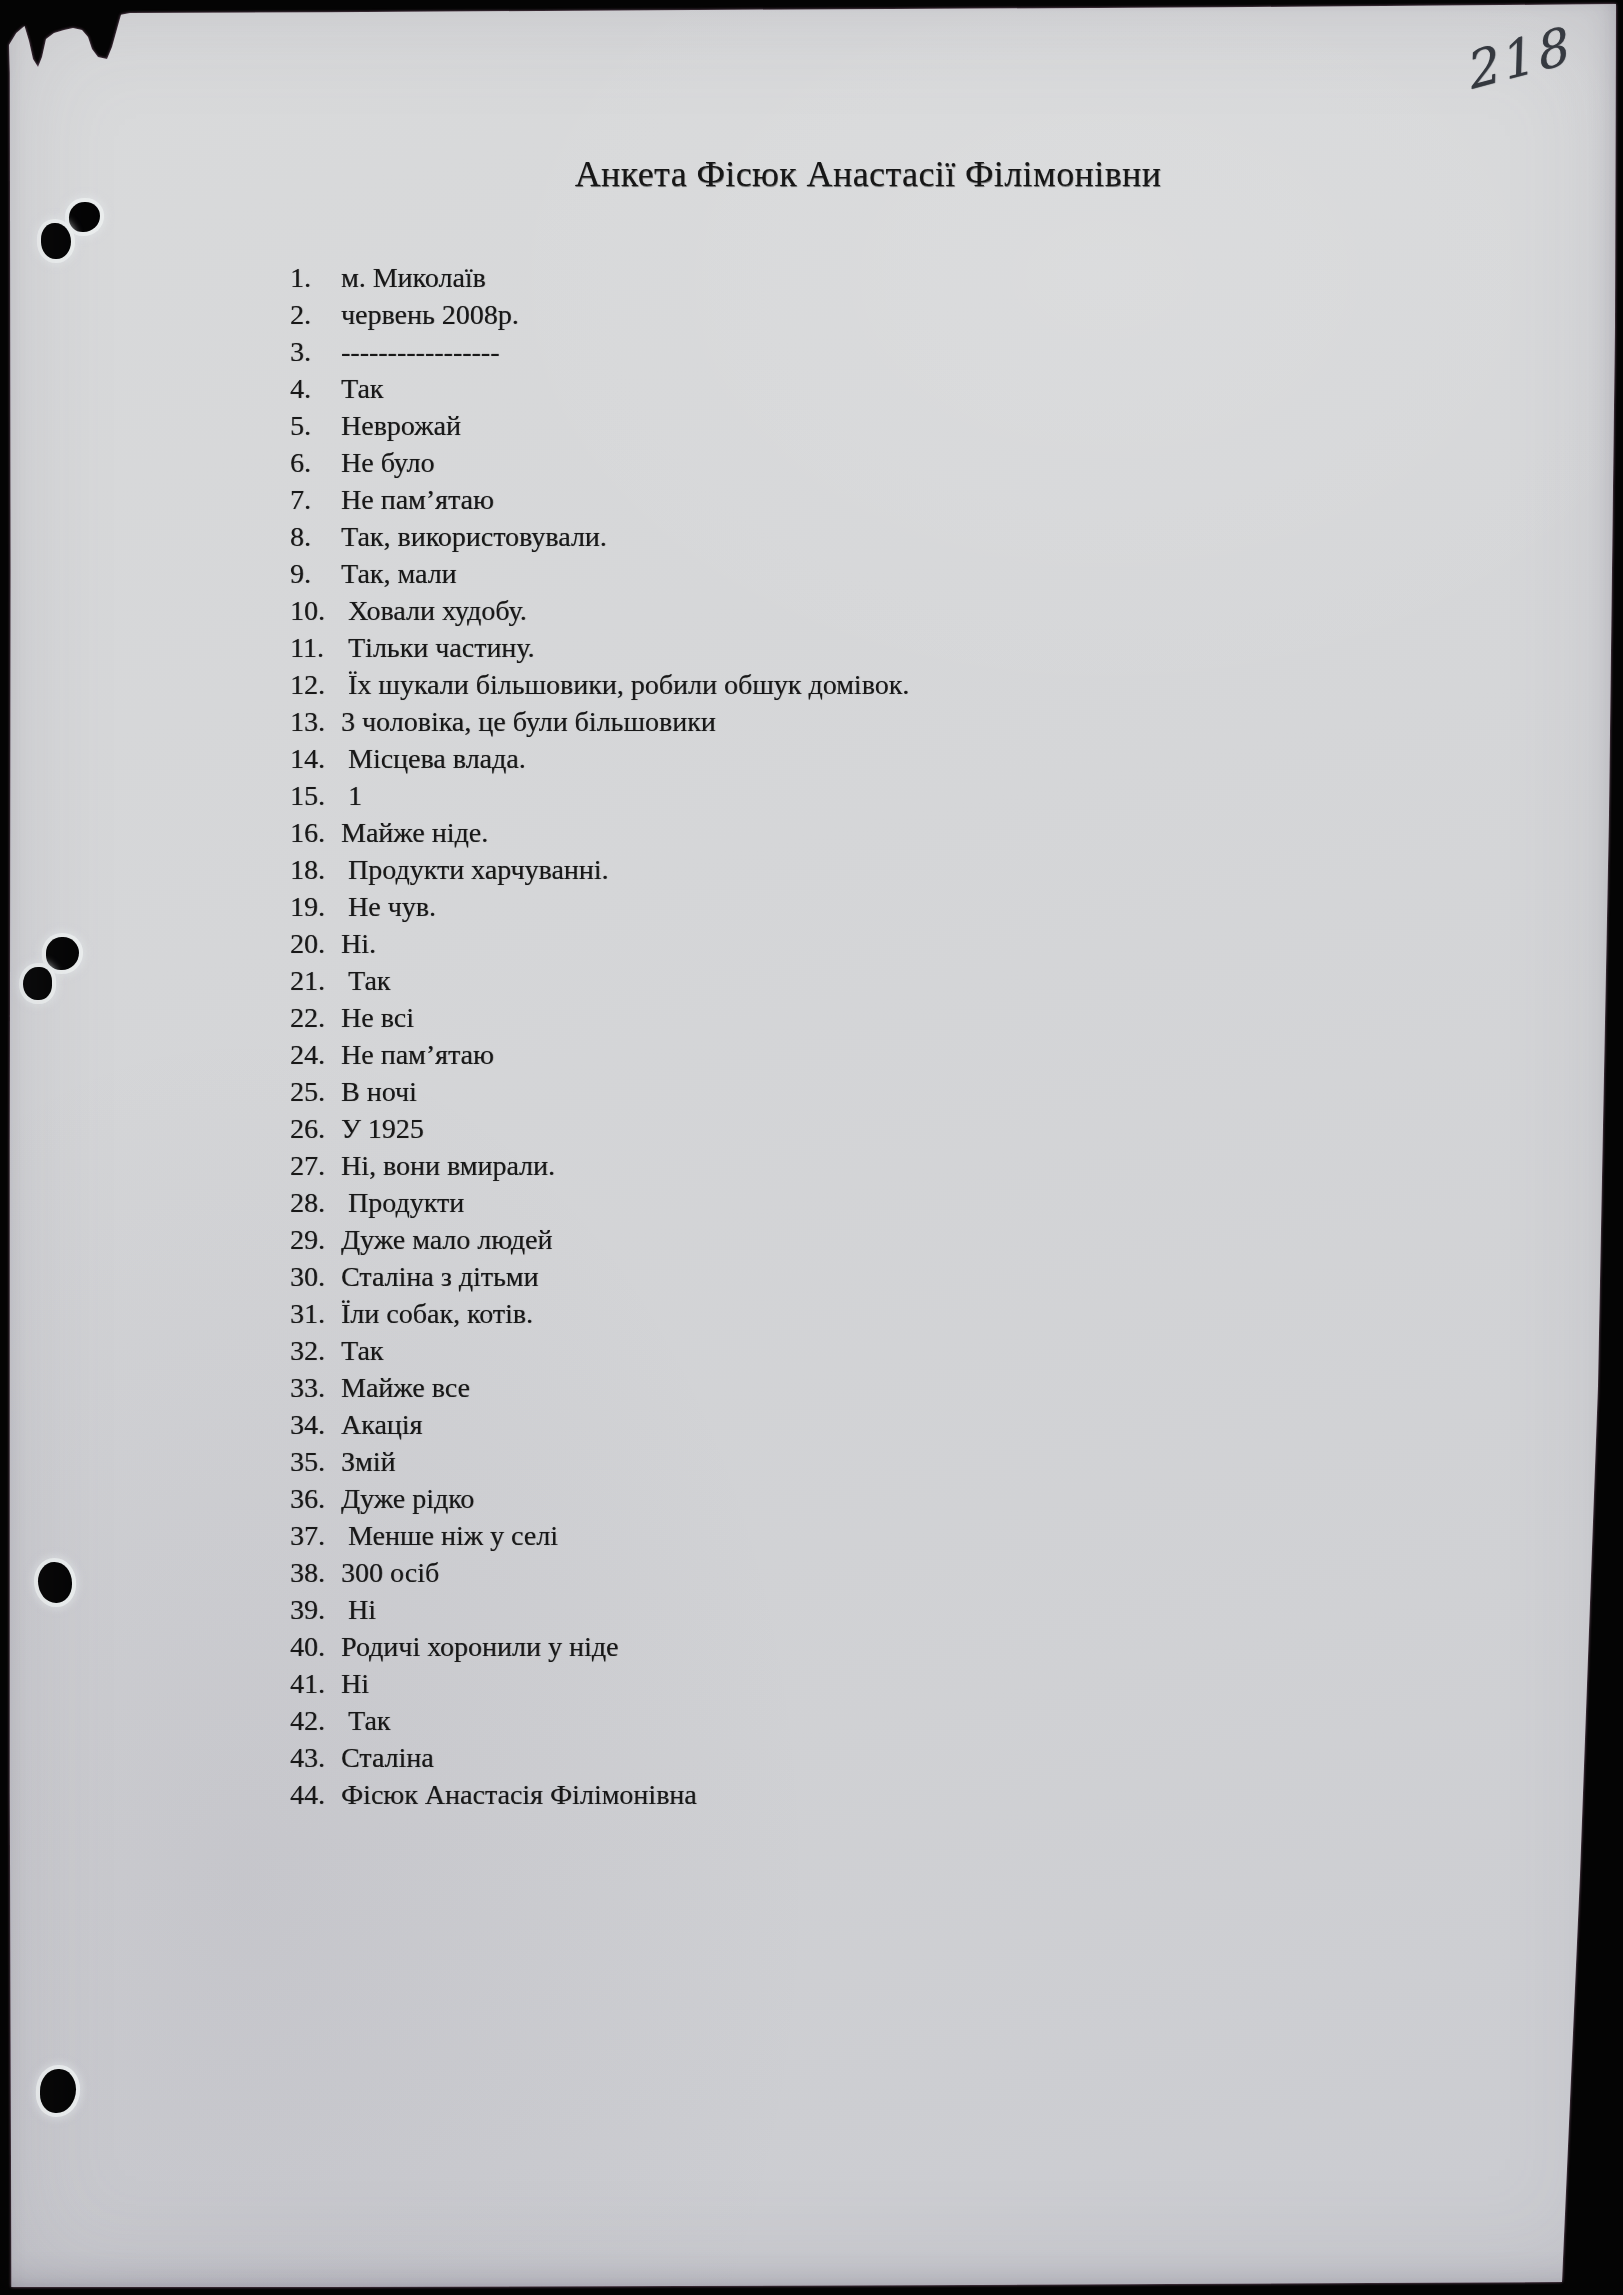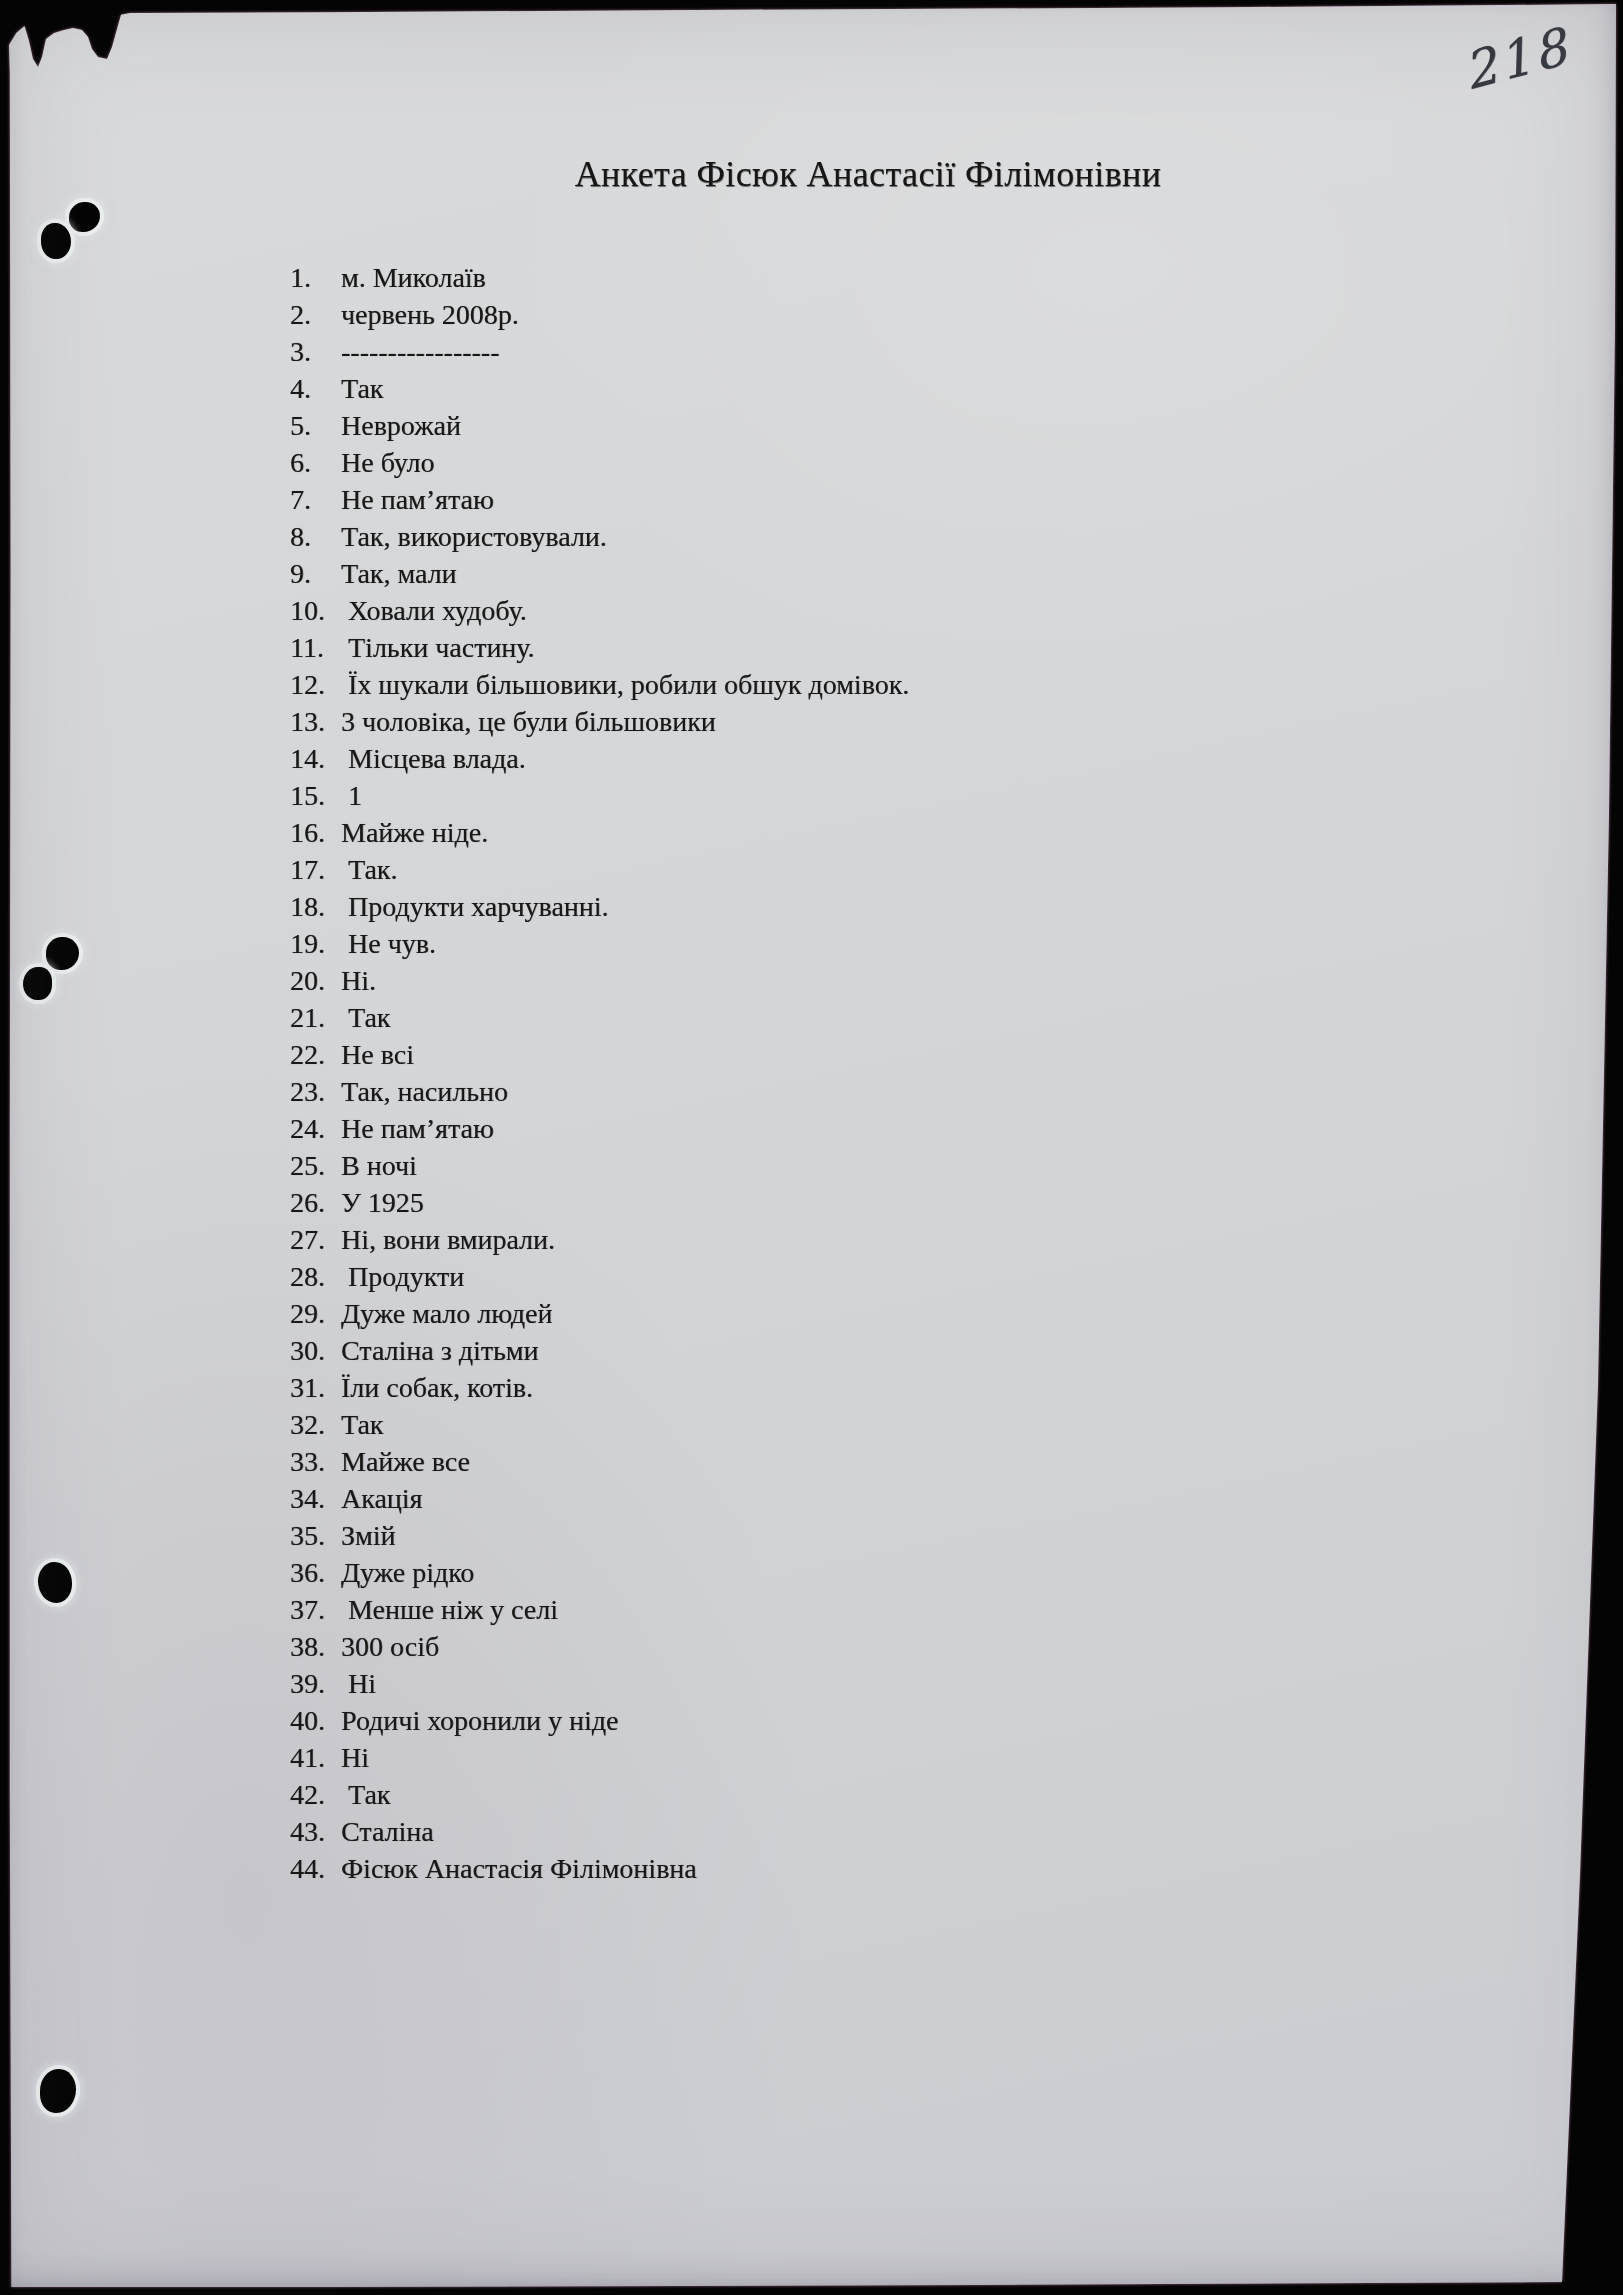--- a/index.html
+++ b/index.html
@@ -157,46 +157,38 @@
         </div>
         <div class="row">
           <span class="num">15.</span>
           <span class="txt"> 1</span>
         </div>
         <div class="row">
           <span class="num">16.</span>
           <span class="txt">Майже ніде.</span>
         </div>
         <div class="row">
-          <span class="num">17.</span>
-          <span class="txt"> Так.</span>
-        </div>
-        <div class="row">
           <span class="num">18.</span>
           <span class="txt"> Продукти харчуванні.</span>
         </div>
         <div class="row">
           <span class="num">19.</span>
           <span class="txt"> Не чув.</span>
         </div>
         <div class="row">
           <span class="num">20.</span>
           <span class="txt">Ні.</span>
         </div>
         <div class="row">
           <span class="num">21.</span>
           <span class="txt"> Так</span>
         </div>
         <div class="row">
           <span class="num">22.</span>
           <span class="txt">Не всі</span>
-        </div>
-        <div class="row">
-          <span class="num">23.</span>
-          <span class="txt">Так, насильно</span>
         </div>
         <div class="row">
           <span class="num">24.</span>
           <span class="txt">Не пам’ятаю</span>
         </div>
         <div class="row">
           <span class="num">25.</span>
           <span class="txt">В ночі</span>
         </div>
         <div class="row">

